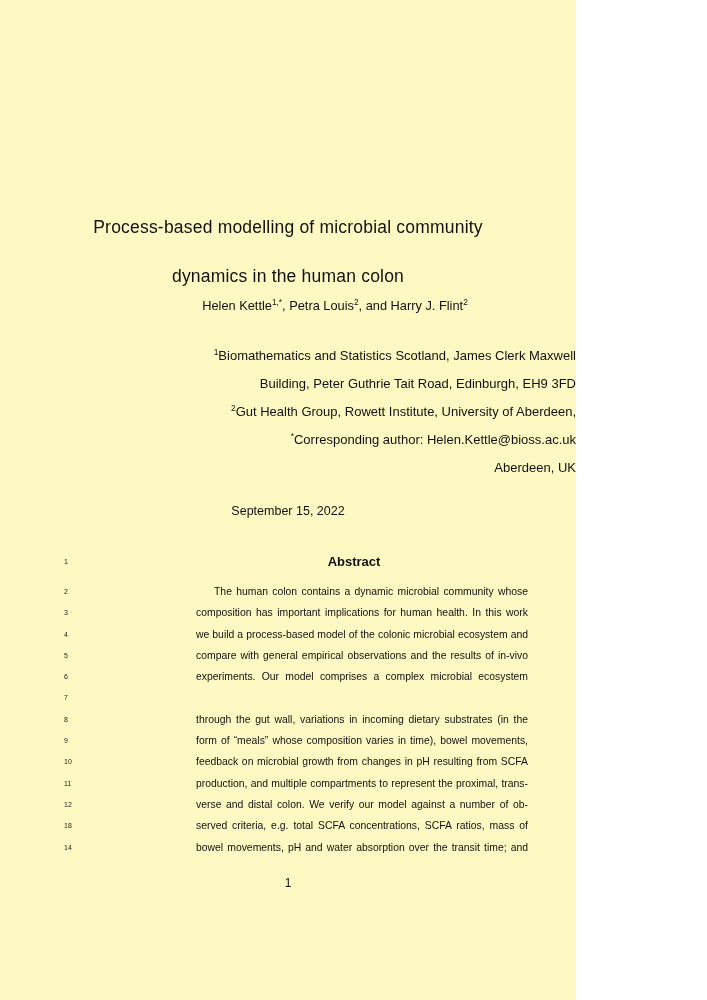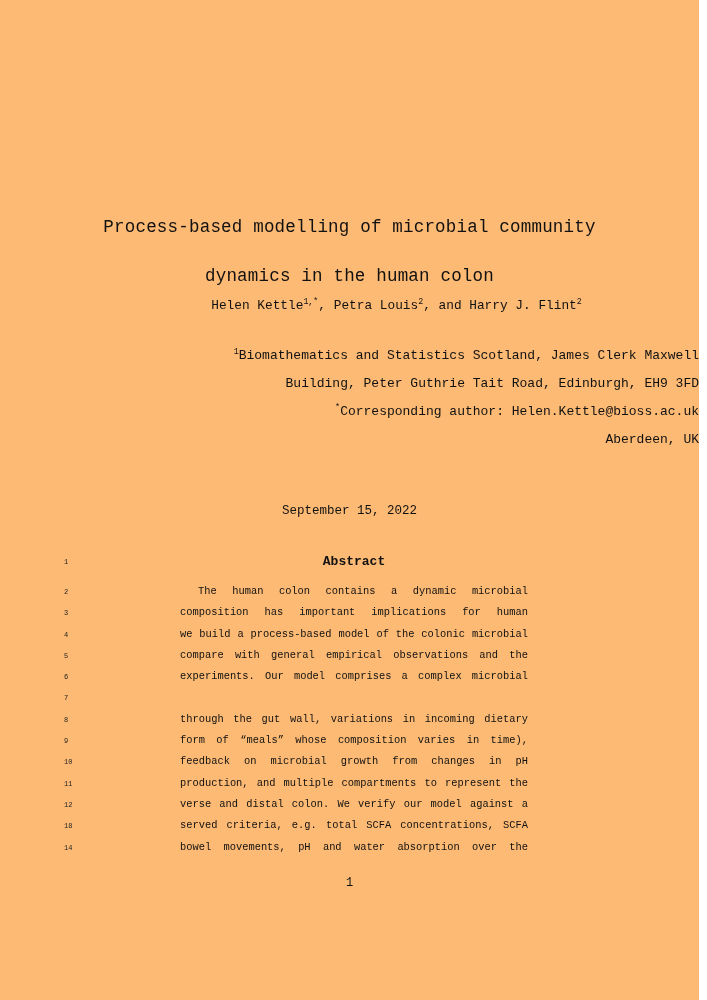--- a/index.html
+++ b/index.html
@@ -1,22 +1,22 @@
 <!DOCTYPE html>
 <html><head>
 <meta charset="utf-8">
 <style>
   html, body { margin: 0; padding: 0; background: #ffffff; }
   .page {
     position: relative;
-    width: 699px;
+    width: 576px;
     height: 1000px;
-    background: #fdba74;
+    background: #fef9c3;
     color: #111111;
-    font-family: Liberation Mono, monospace;
+    font-family: Liberation Sans, sans-serif;
     overflow: hidden;
   }
   .title {
     position: absolute;
     top: 203px;
     left: 0;
     width: 100%;
     text-align: center;
     font-size: 17.5px;
     line-height: 49px;
@@ -80,20 +80,21 @@
     font-size: 7px;
     color: #222222;
   }
   .abs-text {
     display: block;
     font-size: 10.4px;
     line-height: 15px;
     height: 15px;
     overflow: hidden;
     text-align: justify;
+    margin-left: 16px;
   }
   .abs-text::after {
     content: "";
     display: inline-block;
     width: 100%;
     height: 0;
   }
   .abs-text.indent {
     text-indent: 18px;
   }
@@ -116,20 +117,21 @@
     <div>dynamics in the human colon</div>
   </div>
 
   <div class="authors">
     <span>Helen Kettle</span><sup>1,*</sup><span>, Petra Louis</span><sup>2</sup><span>, and Harry J. Flint</span><sup>2</sup>
   </div>
 
   <div class="affiliations">
     <div><sup>1</sup><span>Biomathematics and Statistics Scotland, James Clerk Maxwell</span></div>
     <div><sup></sup><span>Building, Peter Guthrie Tait Road, Edinburgh, EH9 3FD</span></div>
+    <div><sup>2</sup><span>Gut Health Group, Rowett Institute, University of Aberdeen,</span></div>
     <div><sup>*</sup><span>Corresponding author: Helen.Kettle@bioss.ac.uk</span></div>
     <div><sup></sup><span>Aberdeen, UK</span></div>
   </div>
 
   <div class="date">September 15, 2022</div>
 
   <div class="abstract">
 
     <div class="abs-heading-row">
       <span class="abs-no">1</span>

